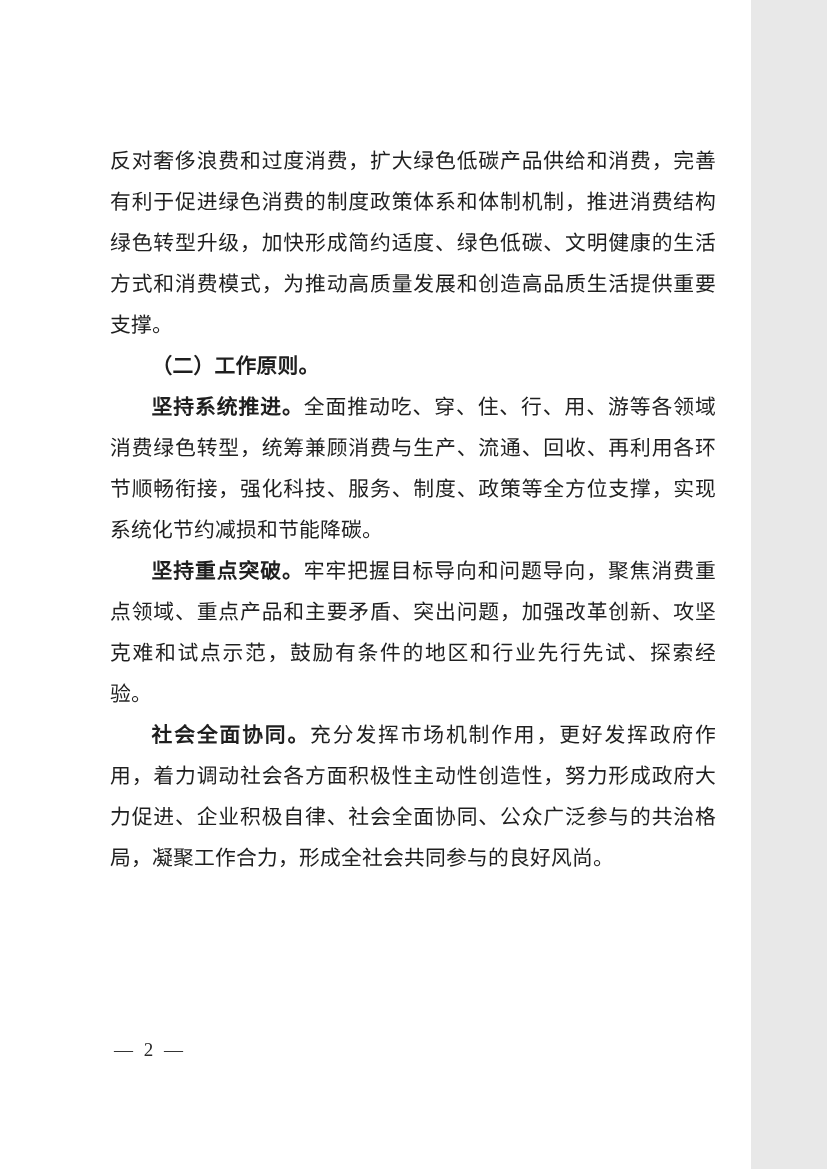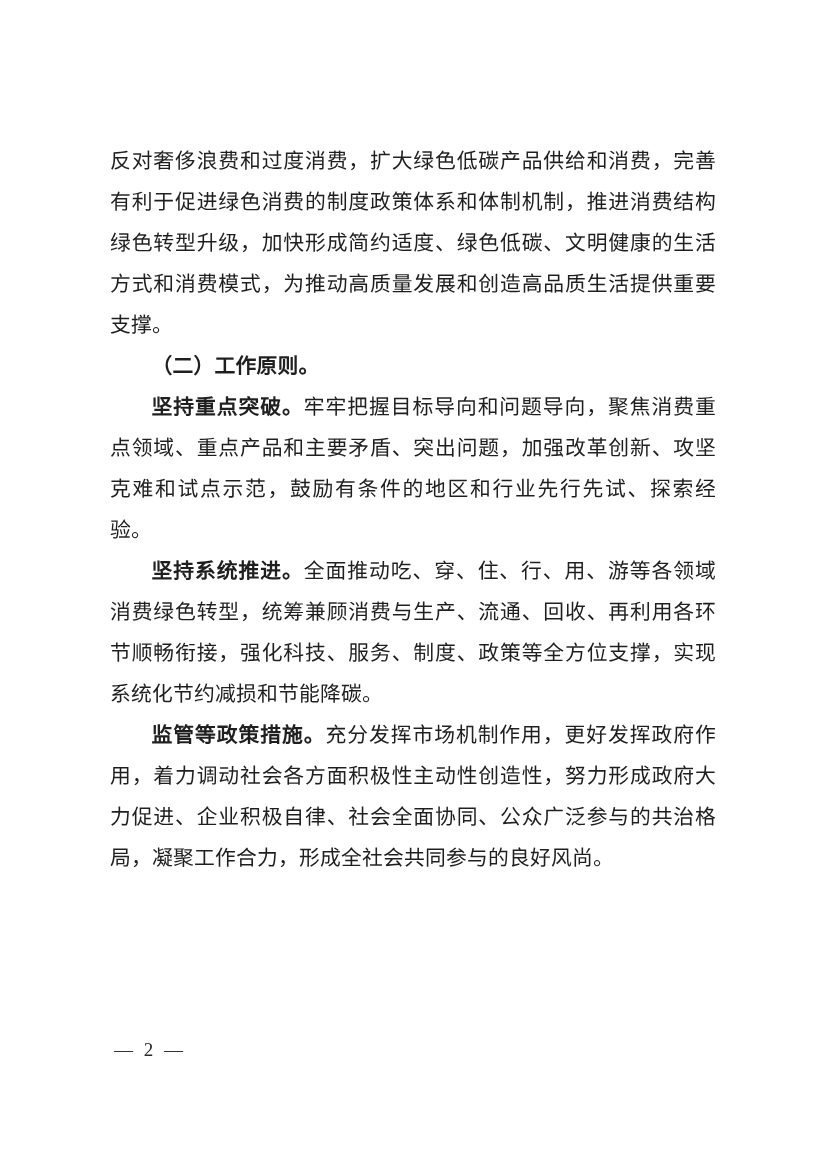--- a/index.html
+++ b/index.html
@@ -2,21 +2,21 @@
 <html lang="zh-CN"><head>
 <meta charset="utf-8">
 <style>
   html, body {
     margin: 0;
     padding: 0;
     background: #e8e8e8;
   }
   .page {
     position: relative;
-    width: 827px;
+    width: 751px;
     height: 1169px;
     background: #ffffff;
     overflow: hidden;
     font-family: "Liberation Serif", "DejaVu Serif", serif;
     color: #1f1f1f;
   }
   .content {
     position: absolute;
     left: 110px;
     top: 140px;
@@ -50,25 +50,25 @@
 </head>
 <body>
 
 <div class="page">
   <div class="content">
 
     <p class="para"><span>反对奢侈浪费和过度消费，扩大绿色低碳产品供给和消费，完善有利于促进绿色消费的制度政策体系和体制机制，推进消费结构绿色转型升级，加快形成简约适度、绿色低碳、文明健康的生活方式和消费模式，为推动高质量发展和创造高品质生活提供重要支撑。</span></p>
 
     <p class="para indent"><span class="lead">（二）工作原则。</span></p>
 
+    <p class="para indent"><span class="lead">坚持系统推进。</span><span>全面推动吃、穿、住、行、用、游等各领域消费绿色转型，统筹兼顾消费与生产、流通、回收、再利用各环节顺畅衔接，强化科技、服务、制度、政策等全方位支撑，实现系统化节约减损和节能降碳。</span></p>
+
     <p class="para indent"><span class="lead">坚持重点突破。</span><span>牢牢把握目标导向和问题导向，聚焦消费重点领域、重点产品和主要矛盾、突出问题，加强改革创新、攻坚克难和试点示范，鼓励有条件的地区和行业先行先试、探索经验。</span></p>
 
-    <p class="para indent"><span class="lead">坚持系统推进。</span><span>全面推动吃、穿、住、行、用、游等各领域消费绿色转型，统筹兼顾消费与生产、流通、回收、再利用各环节顺畅衔接，强化科技、服务、制度、政策等全方位支撑，实现系统化节约减损和节能降碳。</span></p>
-
-    <p class="para indent"><span class="lead">监管等政策措施。</span><span>充分发挥市场机制作用，更好发挥政府作用，着力调动社会各方面积极性主动性创造性，努力形成政府大力促进、企业积极自律、社会全面协同、公众广泛参与的共治格局，凝聚工作合力，形成全社会共同参与的良好风尚。</span></p>
+    <p class="para indent"><span class="lead">社会全面协同。</span><span>充分发挥市场机制作用，更好发挥政府作用，着力调动社会各方面积极性主动性创造性，努力形成政府大力促进、企业积极自律、社会全面协同、公众广泛参与的共治格局，凝聚工作合力，形成全社会共同参与的良好风尚。</span></p>
 
 
 
 
   </div>
 
   <div class="footer">— 2 —</div>
 </div>
 
 </body></html>

